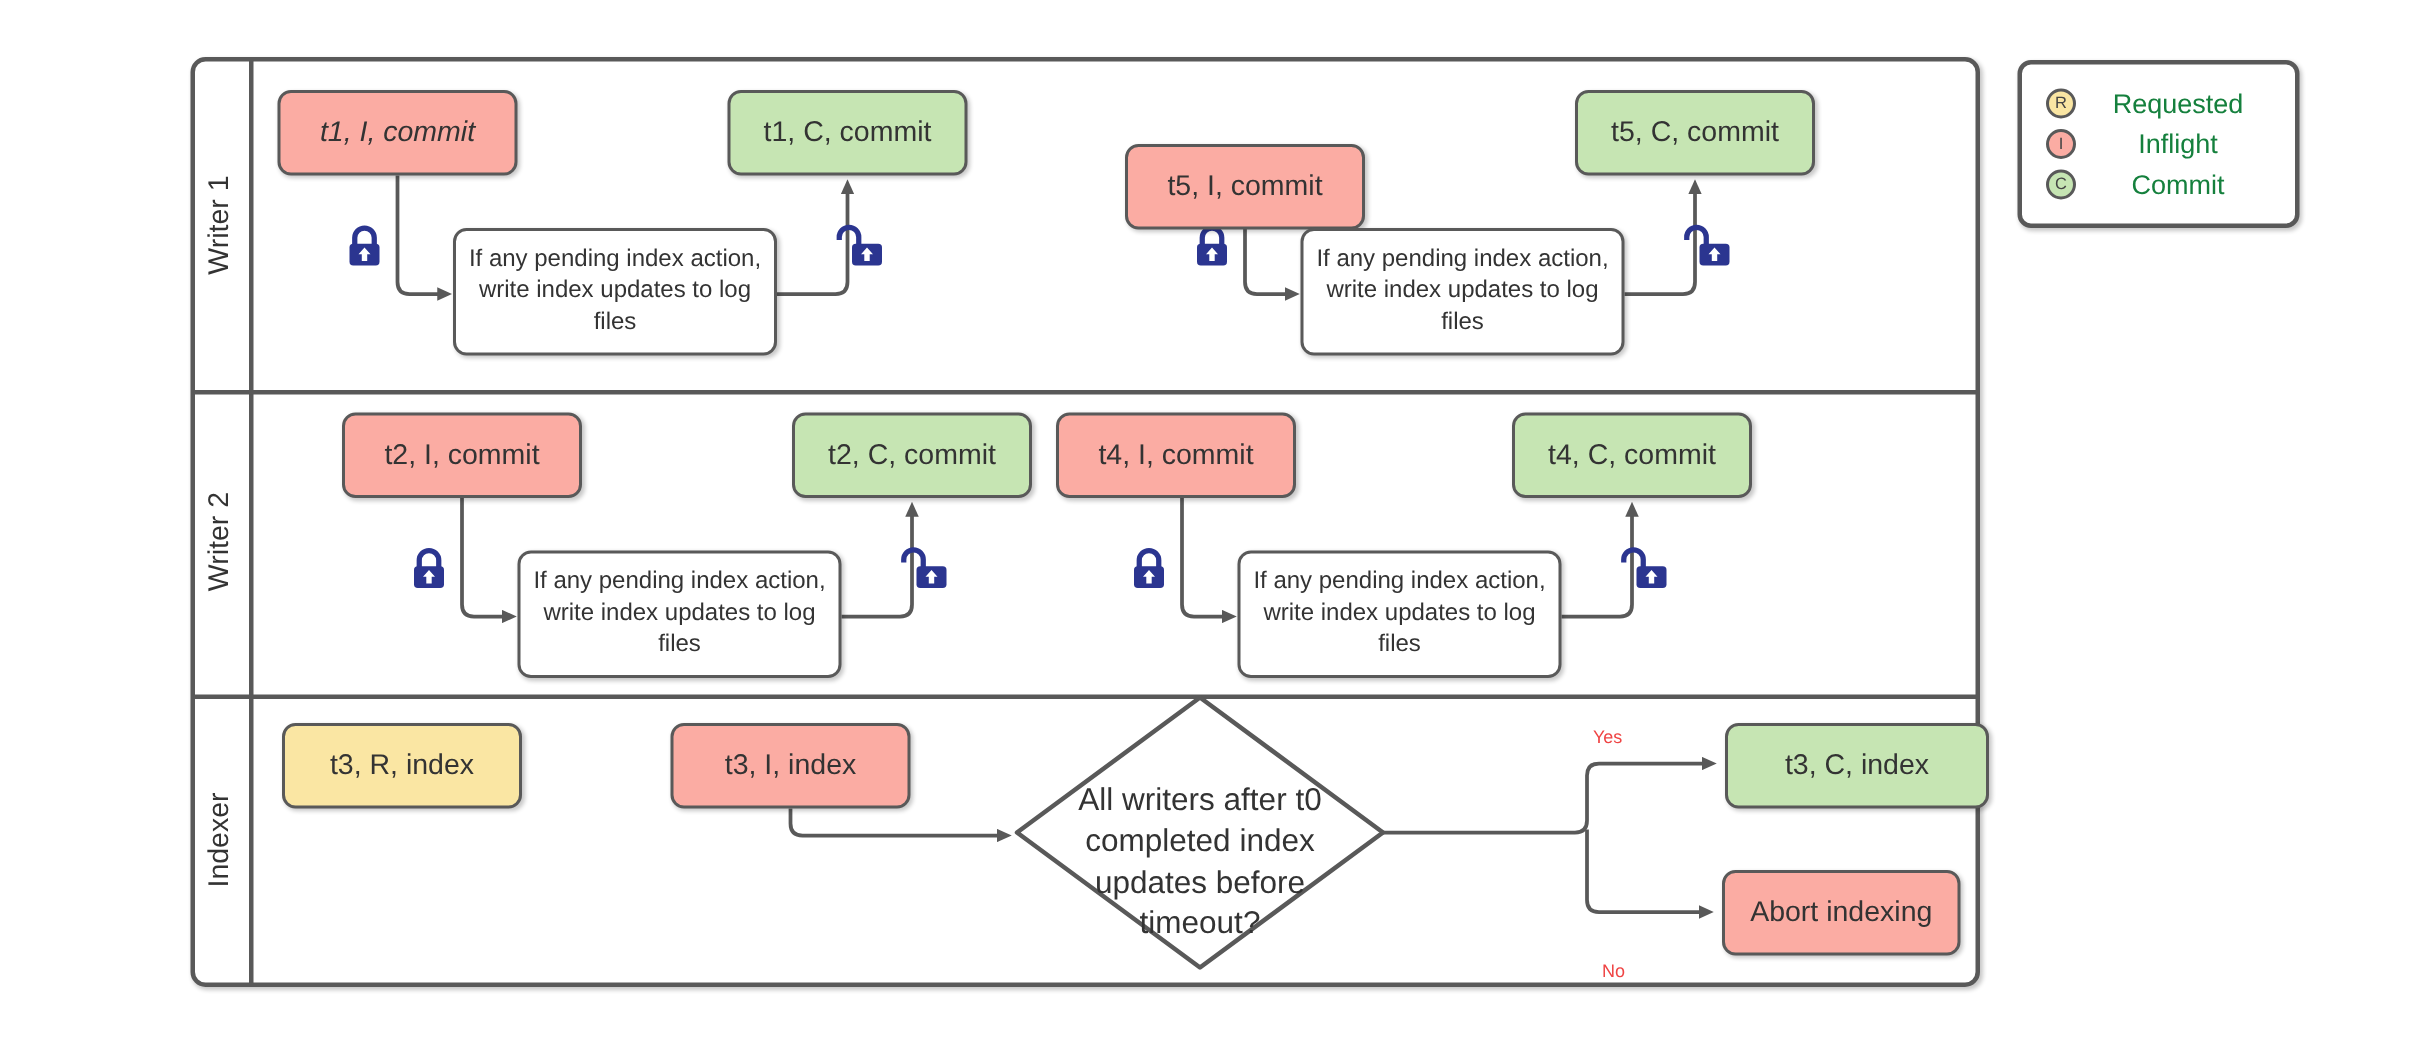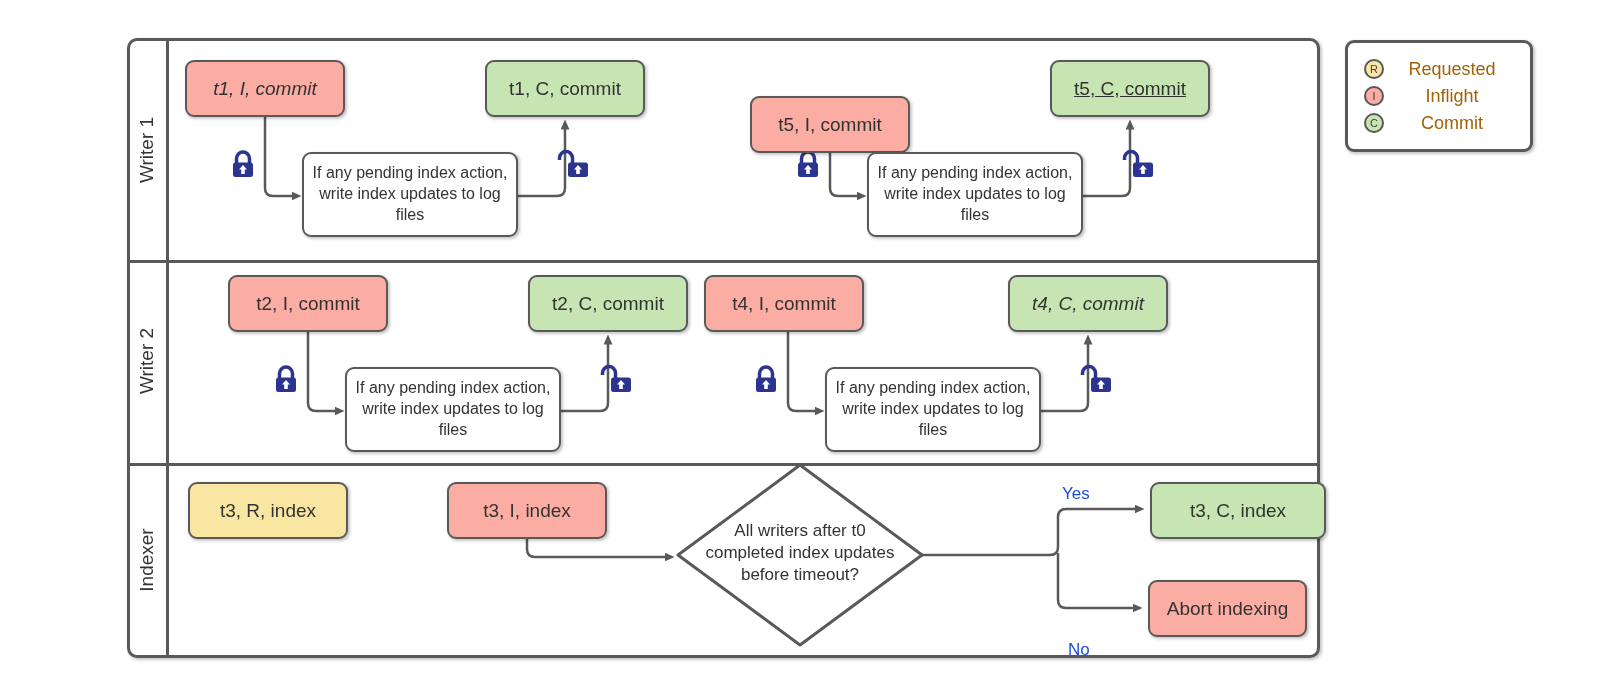--- a/index.html
+++ b/index.html
@@ -18,36 +18,36 @@
   
   .legend{position:absolute;left:1345px;top:40px;width:188px;height:112px;background:#fff;
           border:3px solid #595959;border-radius:9px;box-sizing:border-box;
           box-shadow:1.5px 1.5px 3px rgba(0,0,0,.22);
           display:flex;flex-direction:column;justify-content:center;padding:4px 10px;}
   .legend-row{display:flex;align-items:center;height:27px;}
   .legend-chip{width:20px;height:20px;border-radius:50%;border:2px solid #595959;
                box-sizing:border-box;display:flex;align-items:center;justify-content:center;
                font-size:11px;color:#444;flex:0 0 auto;margin-left:6px;}
   .chip-0{background:#FAE6A3}.chip-1{background:#FBACA3}.chip-2{background:#C6E5B3}
-  .legend-label{flex:1;text-align:center;font-size:18px;color:#a16207;}
+  .legend-label{flex:1;text-align:center;font-size:18px;color:#15803d;}
 
   
   .node{position:absolute;border:2.5px solid #595959;border-radius:9px;box-sizing:border-box;
         display:flex;align-items:center;justify-content:center;font-size:19px;color:#333;
         box-shadow:1.5px 1.5px 3px rgba(0,0,0,.22);z-index:2;text-align:center;}
   .pink{background:#FBACA3}
   .green{background:#C6E5B3}
   .yellow{background:#FAE6A3}
   .proc{background:#ffffff;font-size:16px;line-height:1.3;padding:8px 6px;}
   .evt{width:160px;height:57px;}
   .procbox{width:216px;height:85px;}
 
   .decision-text{position:absolute;left:694px;top:520px;width:212px;text-align:center;
-                 font-size:17px;line-height:1.3;color:#333;z-index:2;}
-  .branch-label{position:absolute;font-size:17px;color:#1d4ed8;z-index:2;}
+                 font-size:21px;line-height:1.3;color:#333;z-index:2;}
+  .branch-label{position:absolute;font-size:12px;color:#ef4444;z-index:2;}
 
   .wires{position:absolute;left:0;top:0;z-index:1;pointer-events:none;}
 </style>
 </head>
 <body>
 
 <div class="canvas">
 
   <div class="frame"></div>
   <div class="vdiv"></div>
@@ -100,28 +100,28 @@
     <use href="#lock-closed" transform="translate(275,365)"></use>
     <use href="#lock-open" transform="translate(602,365)"></use>
     <use href="#lock-closed" transform="translate(755,365)"></use>
     <use href="#lock-open" transform="translate(1082,365)"></use>
   </svg>
 
   <div class="node pink evt" style="left:185px;top:60px;font-style:italic;">t1, I, commit</div>
   <div class="node green evt" style="left:485px;top:60px;">t1, C, commit</div>
   <div class="node proc procbox" style="left:302px;top:152px;">If any pending index action, write index updates to log files</div>
   <div class="node pink evt" style="left:750px;top:60px;margin-top:36px;">t5, I, commit</div>
-  <div class="node green evt" style="left:1050px;top:60px;text-decoration:underline;">t5, C, commit</div>
+  <div class="node green evt" style="left:1050px;top:60px;">t5, C, commit</div>
   <div class="node proc procbox" style="left:867px;top:152px;">If any pending index action, write index updates to log files</div>
 
   <div class="node pink evt" style="left:228px;top:275px;text-align:right;">t2, I, commit</div>
   <div class="node green evt" style="left:528px;top:275px;">t2, C, commit</div>
   <div class="node proc procbox" style="left:345px;top:367px;">If any pending index action, write index updates to log files</div>
   <div class="node pink evt" style="left:704px;top:275px;">t4, I, commit</div>
-  <div class="node green evt" style="left:1008px;top:275px;font-style:italic;">t4, C, commit</div>
+  <div class="node green evt" style="left:1008px;top:275px;">t4, C, commit</div>
   <div class="node proc procbox" style="left:825px;top:367px;">If any pending index action, write index updates to log files</div>
 
   <div class="node yellow evt" style="left:188px;top:482px;">t3, R, index</div>
   <div class="node pink evt" style="left:447px;top:482px;">t3, I, index</div>
   <div class="decision-text">All writers after t0 completed index updates before timeout?</div>
   <div class="branch-label" style="left:1062px;top:484px;">Yes</div>
   <div class="branch-label" style="left:1068px;top:612px;margin-top:28px;">No</div>
   <div class="node green evt" style="left:1150px;top:482px;width:176px;">t3, C, index</div>
   <div class="node pink evt" style="left:1148px;top:580px;width:159px;">Abort indexing</div>
 

